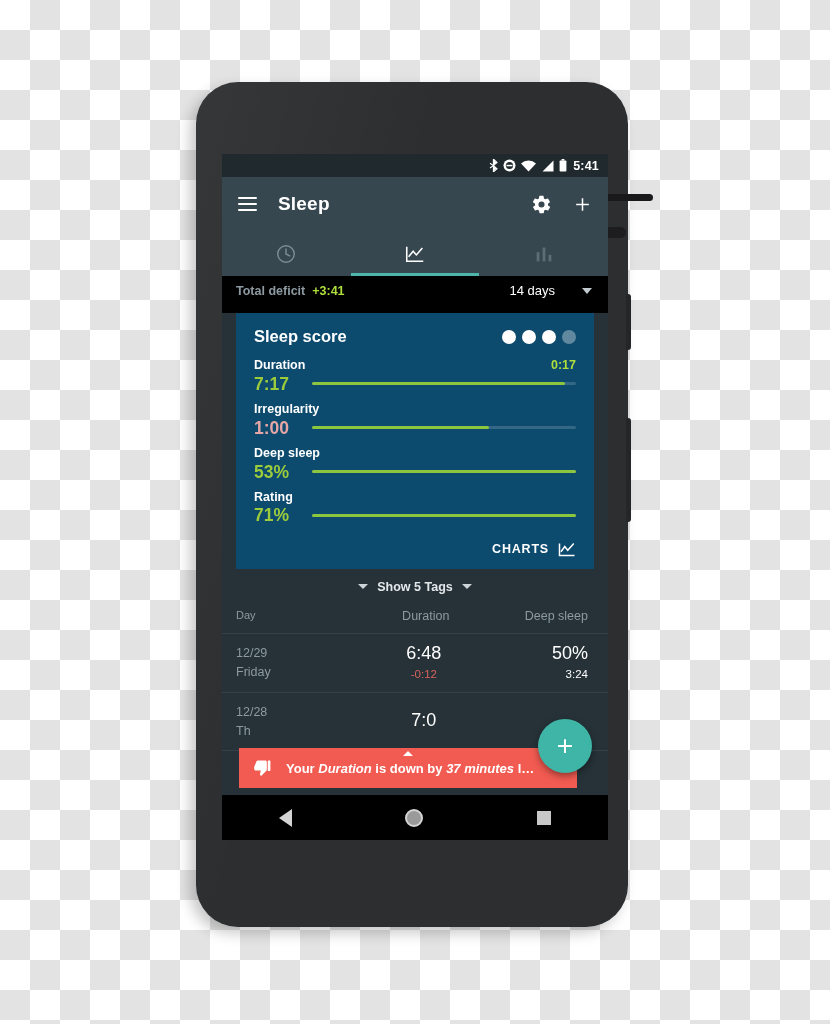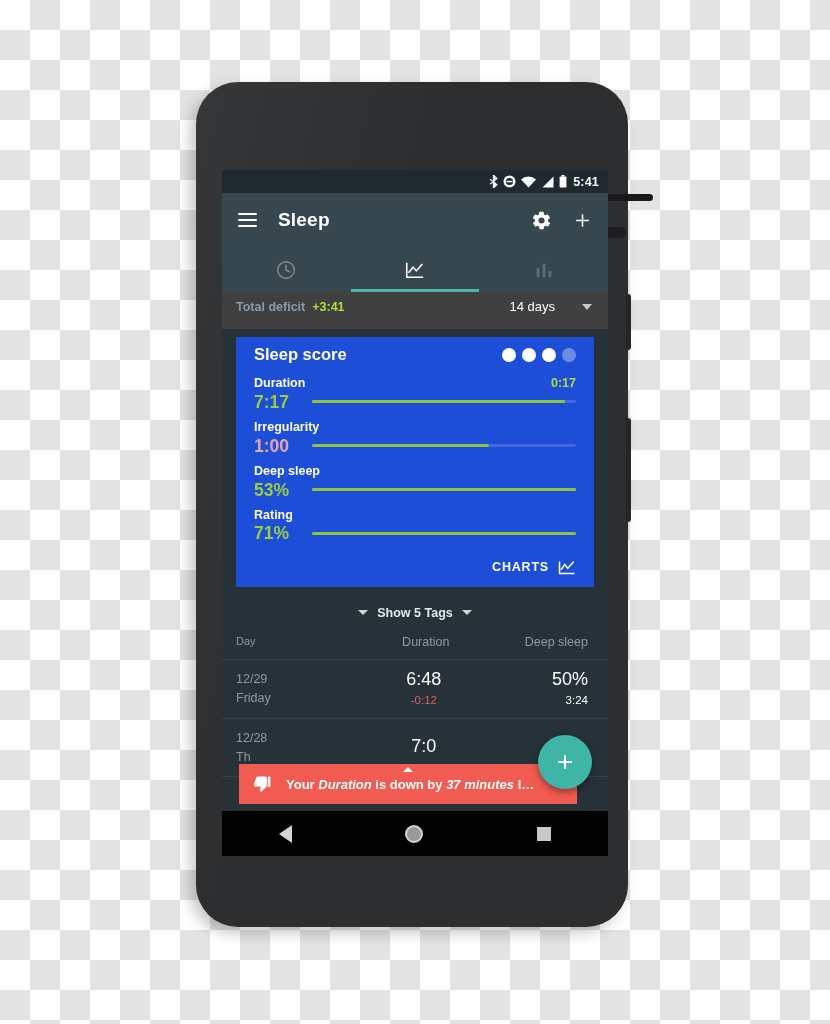--- a/index.html
+++ b/index.html
@@ -69,21 +69,21 @@
     background: #242628;
     border-radius: 0 3px 3px 0;
   }
   .side-btn.power  { top: 294px; height: 56px; }
   .side-btn.volume { top: 418px; height: 104px; }
 
   
   .screen {
     position: absolute;
     left: 222px;
-    top: 170px;
+    top: 154px;
     width: 386px;
     height: 686px;
     background: #263238;
     overflow: hidden;
   }
 
   
   .statusbar {
     height: 23px;
     background: #20292e;
@@ -141,21 +141,21 @@
   .tab .indicator {
     position: absolute;
     left: 0; right: 0; bottom: 0;
     height: 3px;
     background: #4db6ac;
   }
 
   
   .summary-strip {
     height: 37px;
-    background: #404040;
+    background: #000000;
     display: flex;
     align-items: center;
     padding: 0 12px 8px 14px;
     gap: 7px;
   }
   .deficit-label { color: #8d9aa2; font-size: 12.5px; font-weight: bold; }
   .deficit-value { color: #aede3c; font-size: 12.5px; font-weight: bold; }
   .range-spacer { flex: 1; }
   .range-value { color: #ffffff; font-size: 13px; font-weight: normal; }
   .range-caret {
@@ -163,23 +163,23 @@
     border-left: 5.5px solid transparent;
     border-right: 5.5px solid transparent;
     border-top: 6px solid #c2cbd0;
     margin-left: 20px;
     margin-right: 4px;
     cursor: pointer;
   }
 
   
   .card {
-    margin: 8px 14px;
-    background: #1d4ed8;
-    padding: 8px 18px 10px 18px;
+    margin: 0 14px;
+    background: #0c4a6e;
+    padding: 14px 18px 10px 18px;
   }
   .card-head {
     display: flex;
     align-items: center;
     justify-content: space-between;
     margin-bottom: 13px;
   }
   .card-title { color: #fff; font-size: 16.5px; font-weight: bold; }
   .dots { display: flex; gap: 6px; }
   .dot { width: 14px; height: 14px; border-radius: 50%; background: #ffffff; }

